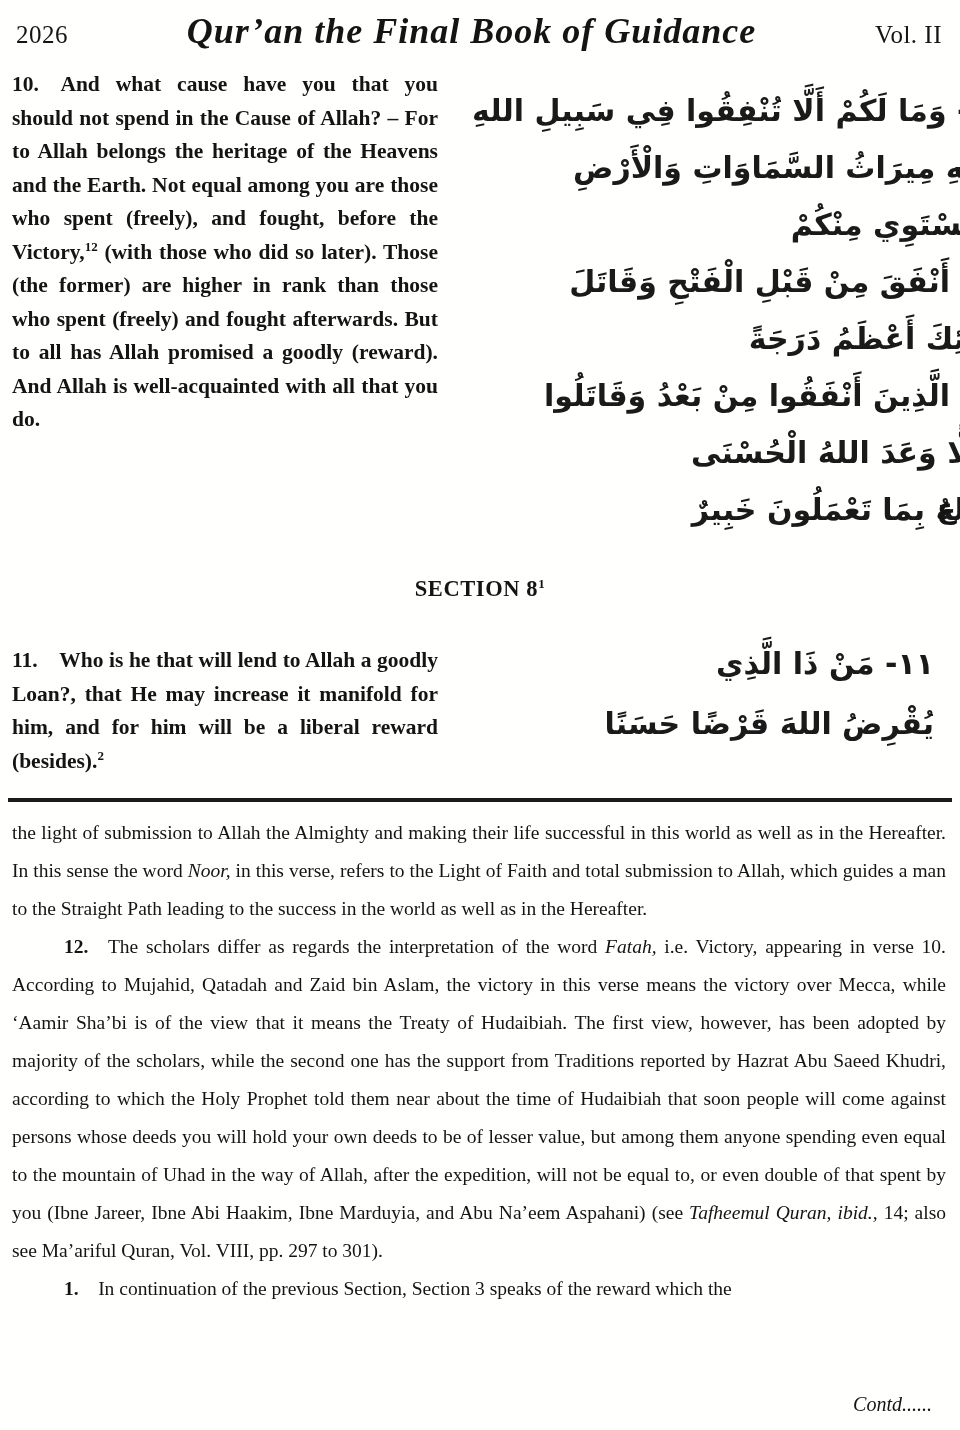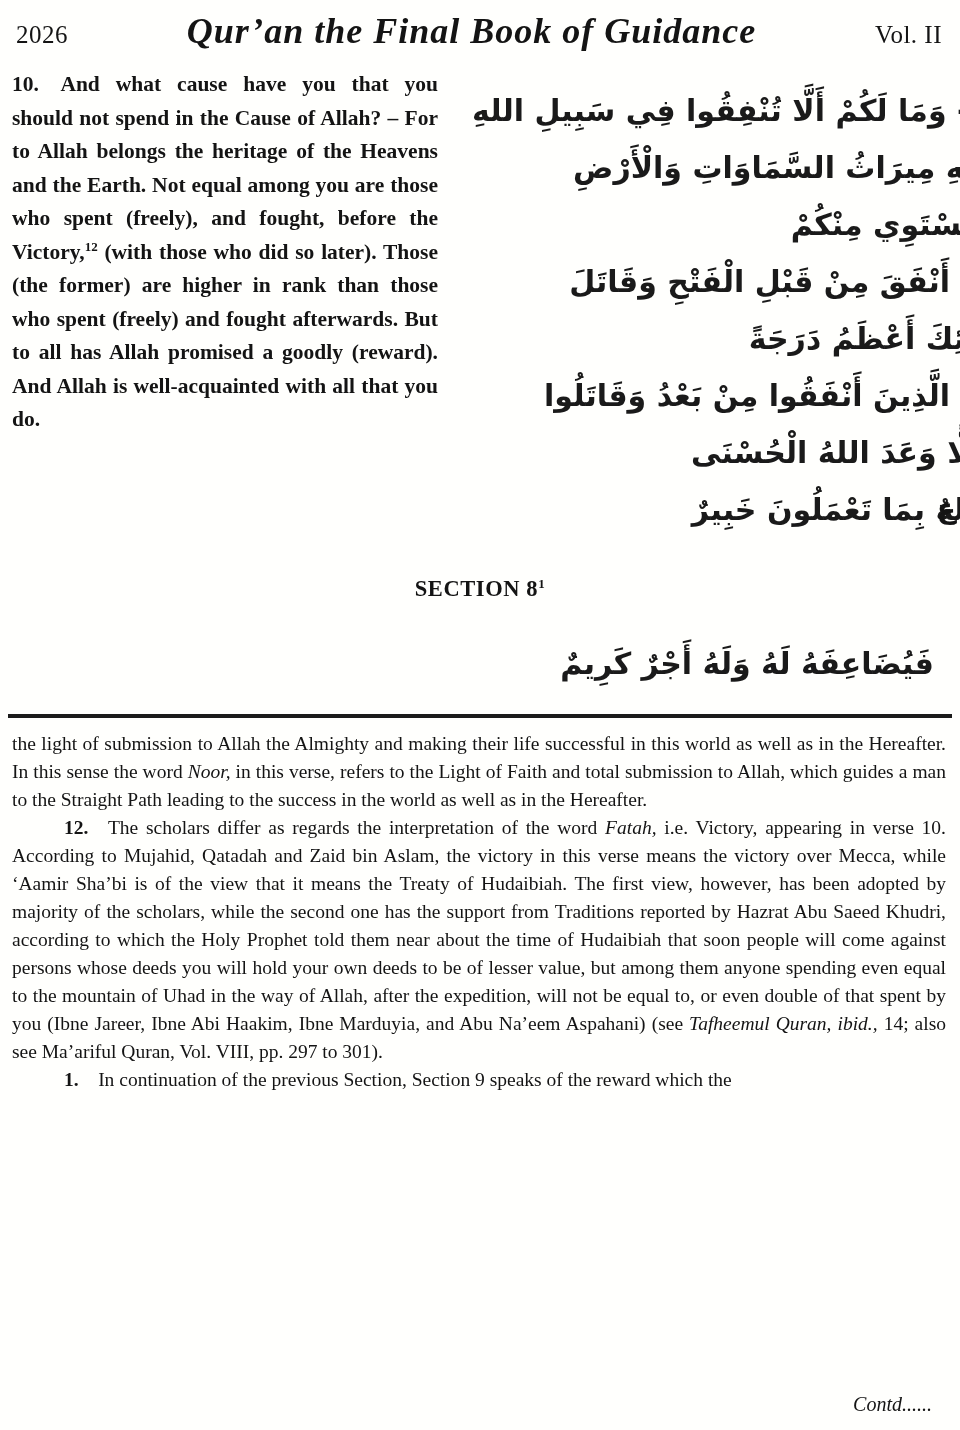--- a/index.html
+++ b/index.html
@@ -77,21 +77,21 @@
   .section-head sup { font-size: 13px; line-height: 0; vertical-align: super; }
   .v11 { margin-top: 26px; }
   
   .divider {
     border-top: 4px solid #1b1b1b;
     margin: 20px 8px 0 8px;
   }
   .footnotes {
     padding: 12px 14px 0 12px;
     font-size: 19.5px;
-    line-height: 28px;
+    line-height: 38px;
     text-align: justify;
     text-align-last: left;
   }
   .fn-p { margin: 0; }
   .fn-p.indent { text-indent: 52px; }
   .fn-num { font-weight: bold; font-family: Liberation Serif, serif; }
   .it { font-style: italic; }
   .contd {
     position: absolute;
     right: 28px;
@@ -127,34 +127,38 @@
     </div>
   </div>
 
   <div class="ruku">ع</div>
 
   <div class="section-head">
     <span>SECTION 8</span><sup>1</sup>
   </div>
 
   <div class="row v11">
+    <div class="eng">
+      <span>11. Who is he that will lend to Allah a goodly Loan?, that He may increase it manifold for him, and for him will be a liberal reward (besides).</span><sup>2</sup>
+    </div>
     <div class="arabic arabic-11">
-      <div class="aline">فَيُضَاعِفَهُ لَهُ وَلَهُ أَجْرٌ كَرِيمٌ</div>
+      <div class="aline">١١- مَنْ ذَا الَّذِي</div>
+      <div class="aline">يُقْرِضُ اللهَ قَرْضًا حَسَنًا</div>
     </div>
   </div>
 
   <div class="divider"></div>
 
   <div class="footnotes">
     <p class="fn-p">
       <span>the light of submission to Allah the Almighty and making their life successful in this world as well as in the Hereafter. In this sense the word </span><span class="it">Noor,</span><span> in this verse, refers to the Light of Faith and total submission to Allah, which guides a man to the Straight Path leading to the success in the world as well as in the Hereafter.</span>
     </p>
     <p class="fn-p indent">
       <span class="fn-num">12.</span><span> The scholars differ as regards the interpretation of the word </span><span class="it">Fatah,</span><span> i.e. Victory, appearing in verse 10. According to Mujahid, Qatadah and Zaid bin Aslam, the victory in this verse means the victory over Mecca, while ‘Aamir Sha’bi is of the view that it means the Treaty of Hudaibiah. The first view, however, has been adopted by majority of the scholars, while the second one has the support from Traditions reported by Hazrat Abu Saeed Khudri, according to which the Holy Prophet told them near about the time of Hudaibiah that soon people will come against persons whose deeds you will hold your own deeds to be of lesser value, but among them anyone spending even equal to the mountain of Uhad in the way of Allah, after the expedition, will not be equal to, or even double of that spent by you (Ibne Jareer, Ibne Abi Haakim, Ibne Marduyia, and Abu Na’eem Aspahani) (see </span><span class="it">Tafheemul Quran, ibid.,</span><span> 14; also see Ma’ariful Quran, Vol. VIII, pp. 297 to 301).</span>
     </p>
     <p class="fn-p indent">
-      <span class="fn-num">1.</span><span> In continuation of the previous Section, Section 9 speaks of the reward which the</span>
+      <span class="fn-num">1.</span><span> In continuation of the previous Section, Section 3 speaks of the reward which the</span>
     </p>
   </div>
 
   <div class="contd">Contd......</div>
 
 </div>
 
 </body></html>

